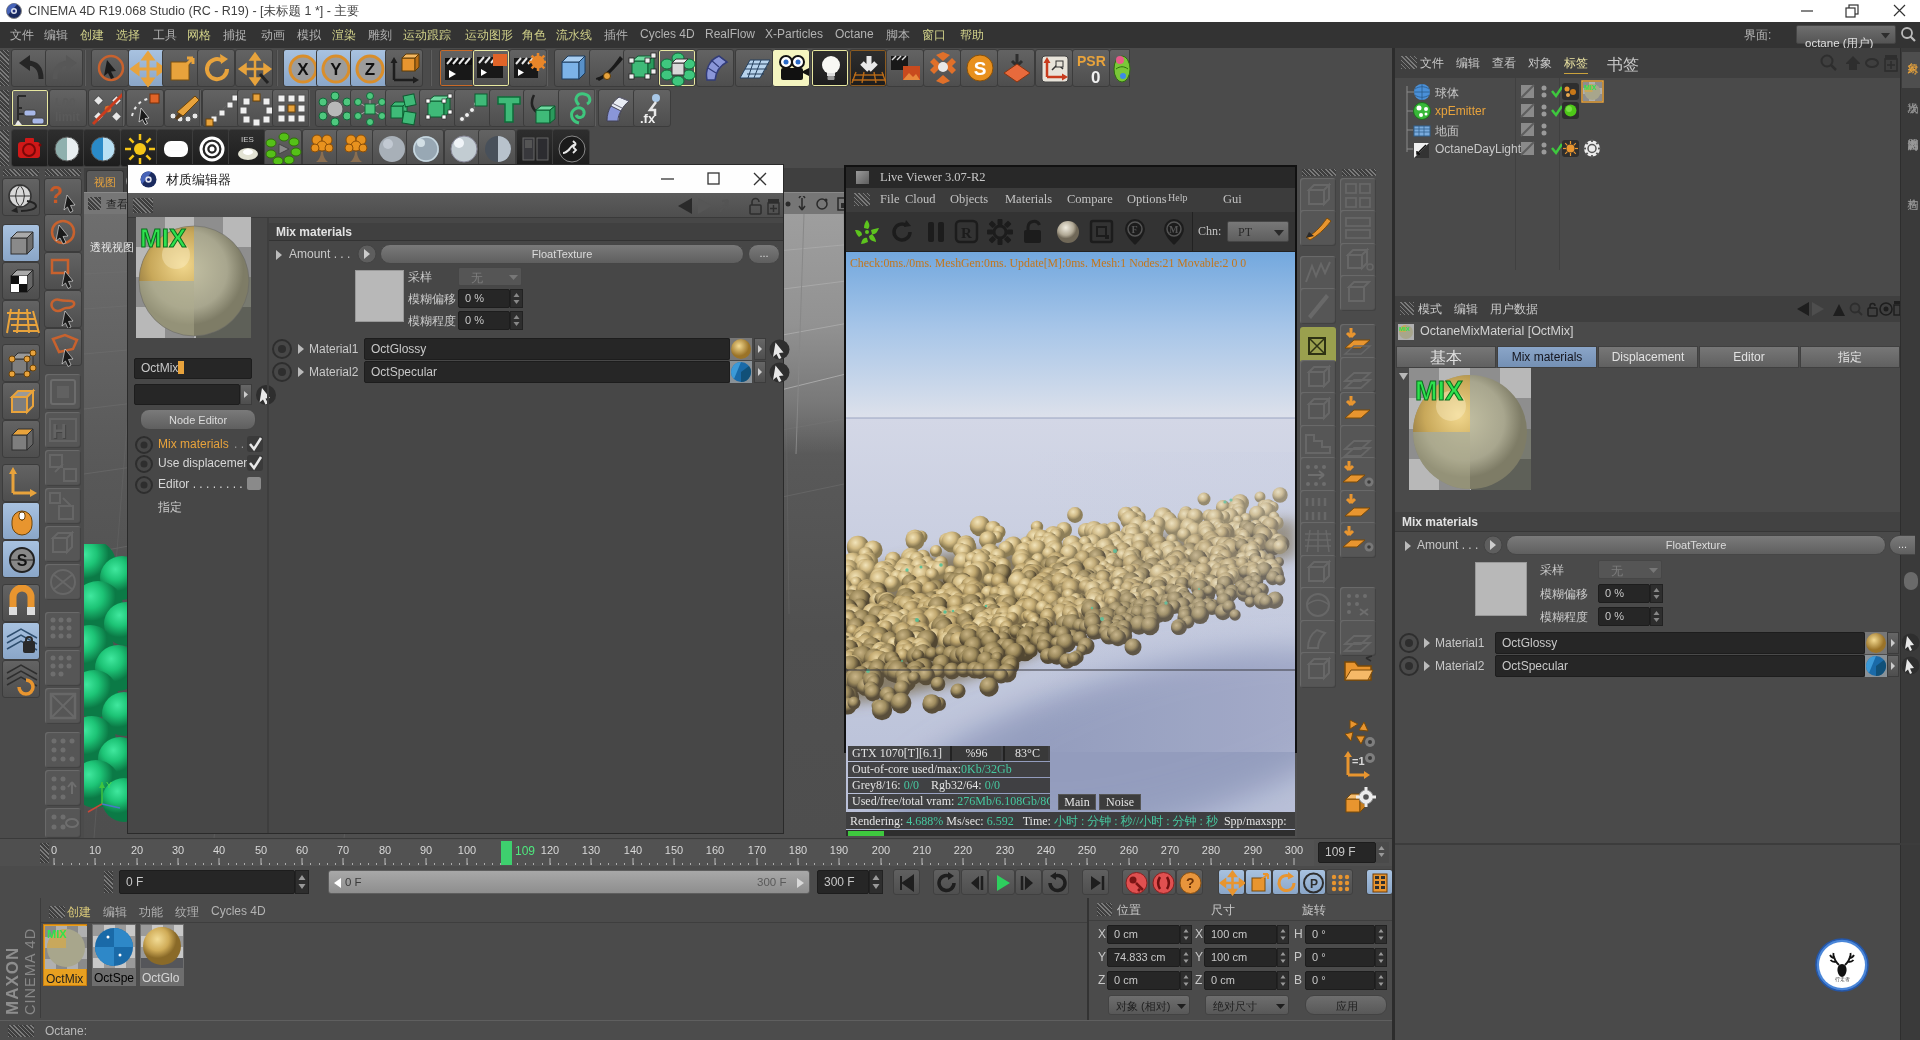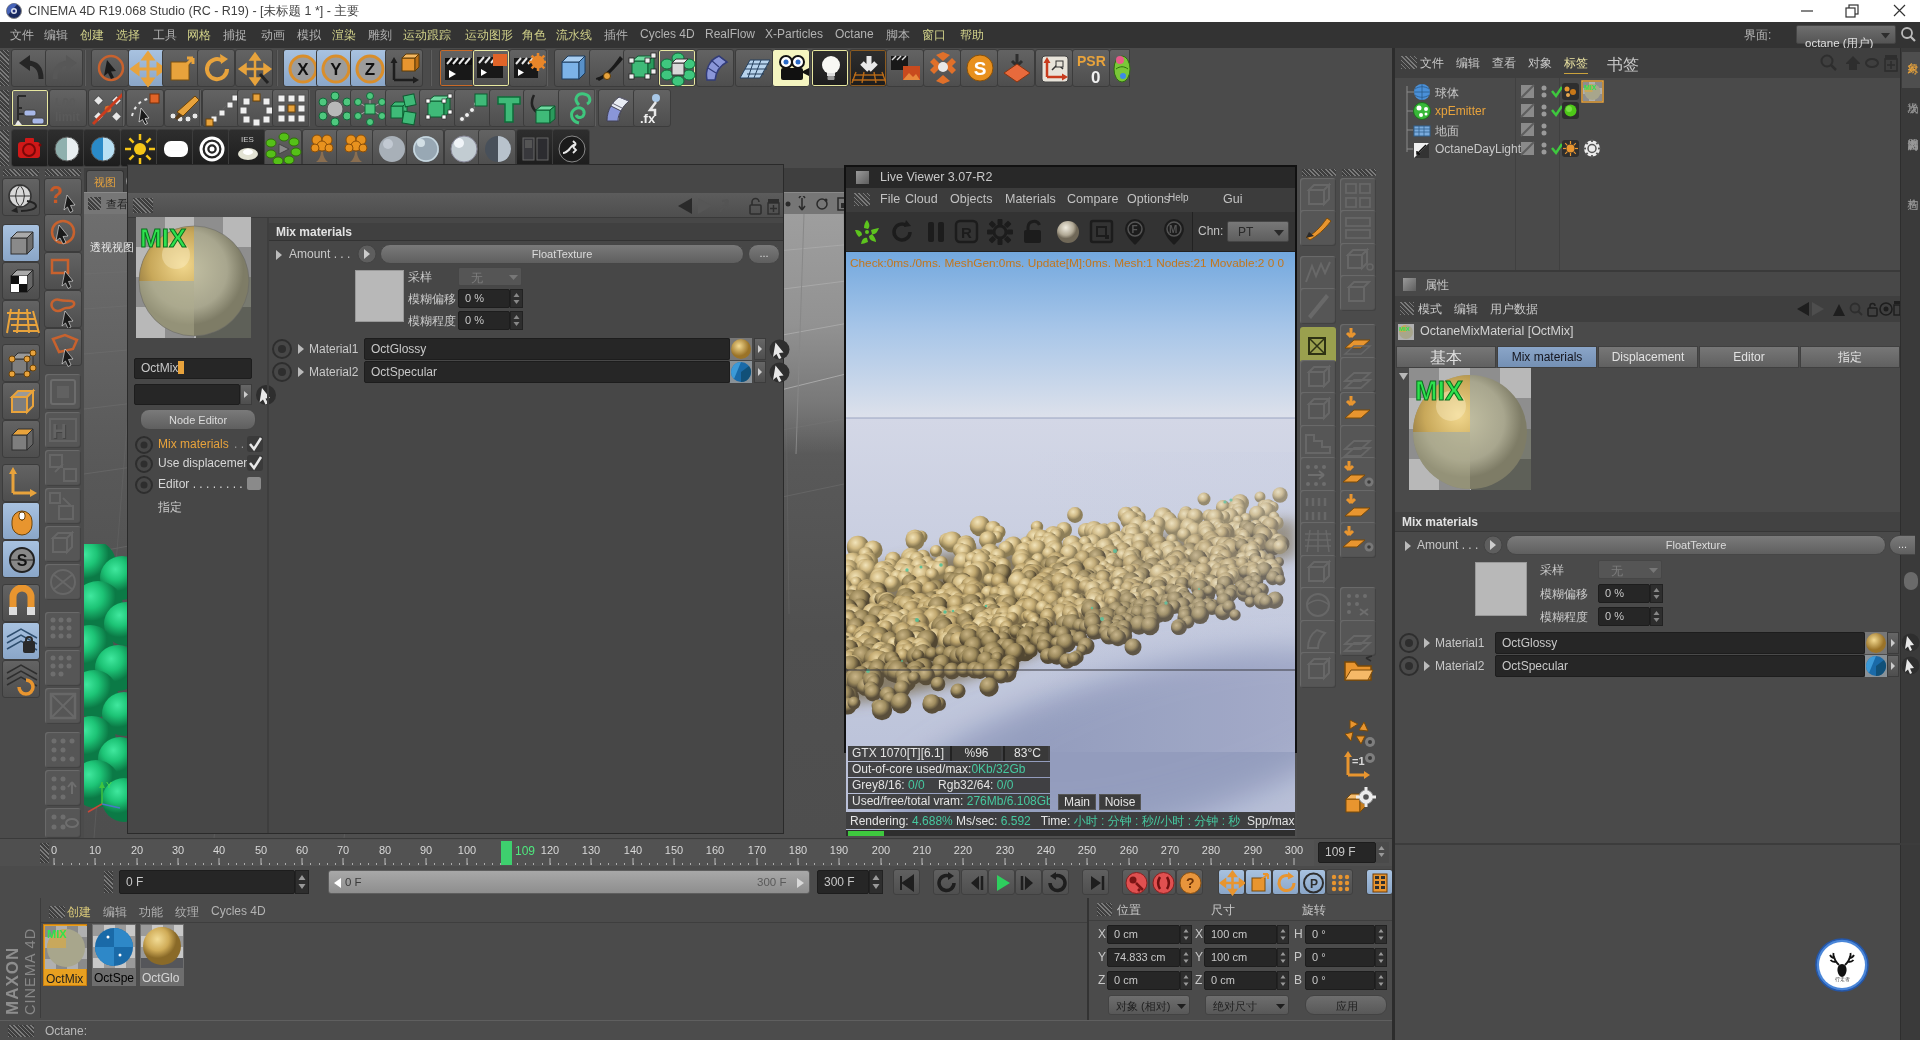--- a/index.html
+++ b/index.html
@@ -1204,20 +1204,34 @@
           <line x1="26" y1="2" x2="26" y2="6"></line>
           <line x1="26" y1="18" x2="26" y2="22"></line>
           <line x1="16" y1="12" x2="20" y2="12"></line>
           <line x1="32" y1="12" x2="36" y2="12"></line>
         </g>
       </svg></div>
 </div>
 
 <div class="abs" style="left:128px;top:165px;width:655px;height:668px;background:#474747;box-shadow:0 0 0 1px #2a2a2a;" id="mateditor">
 
+ <div class="abs" style="left:0;top:0;width:655px;height:28px;background:#fefefe;">
+  <svg class="abs" style="left:12px;top:6px" width="17" height="17">
+        <circle cx="8.5" cy="8.5" r="8" fill="#1a2a5e"></circle>
+        <path d="M8.5 .5A8 8 0 0 0 2.2 13L11.5 1A8 8 0 0 0 8.5 .5z" fill="#4663b8"></path>
+        <circle cx="8.5" cy="8.5" r="3.2" fill="#dfe3ee"></circle>
+        <circle cx="8.5" cy="8.5" r="1.6" fill="#22307a"></circle>
+      </svg>
+  <span class="abs" style="left:38px;top:6px;font-size:13px;color:#1b1b1b;">材质编辑器</span>
+  <svg class="abs" style="left:527px;top:0" width="128" height="28">
+   <line x1="6" y1="14" x2="19" y2="14" stroke="#333" stroke-width="1.3"></line>
+   <rect x="53" y="8" width="11" height="11" fill="none" stroke="#333" stroke-width="1.3"></rect>
+   <path d="M99 8l12 12M111 8L99 20" stroke="#333" stroke-width="1.3"></path>
+  </svg>
+ </div>
 
  <div class="abs" style="left:0;top:28px;width:655px;height:25px;background:linear-gradient(#5c5c5c,#4e4e4e);border-bottom:1px solid #3a3a3a;">
   <div class="hhandle" style="left:5px;top:5px;width:20px;height:15px;"></div>
   <svg class="abs" style="left:548px;top:3px" width="104" height="20">
    <path d="M16 2L2 10l14 8z" fill="#2a2a2a"></path>
    <path d="M22 2l14 8-14 8z" fill="#565656"></path>
    <path d="M44 16l8-12m0 0l-6 1m6-1l-1 6" stroke="#545454" stroke-width="2" fill="none"></path>
    <rect x="74" y="9" width="11" height="9" rx="1" fill="none" stroke="#2e2e2e" stroke-width="1.6"></rect>
         <path d="M76 9V6a3.5 3.5 0 0 1 7 0" fill="none" stroke="#2e2e2e" stroke-width="1.6"></path>
    <rect x="92" y="3" width="11" height="4" fill="#2e2e2e"></rect>
@@ -1380,21 +1394,21 @@
     </svg>
  <div class="abs" style="left:626px;top:196px;width:12px;height:22px;background:linear-gradient(#666,#4e4e4e);border:1px solid #3c3c3c;"><svg width="10" height="20">
         <path d="M3 6l4 4-4 4z" fill="#ccc"></path>
       </svg></div>
  <svg class="abs" style="left:641px;top:197px" width="21" height="21">
       <circle cx="10.5" cy="10.5" r="10" fill="#2e2e2e"></circle>
       <path d="M6.5 3.5l8 10-4.5.5 2.5 5-2.5 1-2.5-5-3.5 3z" fill="#e8e8e8"></path>
     </svg>
 </div>
 
-<div class="abs" style="left:846px;top:167px;width:449px;height:584px;background:#4d7c0f;box-shadow:0 0 0 2px #111;" id="liveviewer">
+<div class="abs" style="left:846px;top:167px;width:449px;height:584px;background:#4d7c0f;box-shadow:0 0 0 2px #111;font-family:Liberation Serif, serif;" id="liveviewer">
  <div class="abs" style="left:0;top:0;width:449px;height:21px;background:#282828;">
   <div class="abs" style="left:10px;top:4px;width:13px;height:13px;background:linear-gradient(135deg,#9a9a9a,#5e5e5e);"></div>
   <span class="abs" style="left:34px;top:3px;font-size:12.5px;color:#c8c8c8;">Live Viewer 3.07-R2</span>
  </div>
  <div class="abs" style="left:0;top:21px;width:449px;height:24px;background:#3c3c3c;">
   <div class="hhandle" style="left:8px;top:5px;width:16px;height:13px;"></div>
   <span class="abs" style="left:34px;top:4px;font-size:12.5px;color:#c2c2c2;">File</span>
   <span class="abs" style="left:59px;top:4px;font-size:12.5px;color:#c2c2c2;">Cloud</span>
   <span class="abs" style="left:104px;top:4px;font-size:12.5px;color:#c2c2c2;">Objects</span>
   <span class="abs" style="left:159px;top:4px;font-size:12.5px;color:#c2c2c2;">Materials</span>
@@ -3421,24 +3435,20 @@
  <div class="abs" style="left:505px;top:0;width:20px;height:992px;background:#3a3a3a;border-left:1px solid #2e2e2e;">
   <div class="abs" style="left:1px;top:4px;width:19px;height:36px;background:#4e4e4e;">
         <span style="position:absolute;left:3px;top:2px;font-size:11px;color:#e8a33c;writing-mode:vertical-rl;">对象</span>
       </div>
   <span style="position:absolute;left:4px;top:46px;font-size:11px;color:#9a9a9a;writing-mode:vertical-rl;">场次</span>
   <span style="position:absolute;left:4px;top:82px;font-size:11px;color:#9a9a9a;writing-mode:vertical-rl;">内容浏览器</span>
   <span style="position:absolute;left:4px;top:142px;font-size:11px;color:#9a9a9a;writing-mode:vertical-rl;">构造</span>
   <div class="abs" style="left:3px;top:524px;width:14px;height:18px;border-radius:7px;background:#6a6a6a;"></div>
  </div>
 
- <div class="abs" style="left:0;top:222px;width:505px;height:26px;background:#484848;border-top:2px solid #3a3a3a;">
-  <div class="abs" style="left:8px;top:6px;width:13px;height:13px;background:linear-gradient(135deg,#9a9a9a,#5e5e5e);"></div>
-  <span class="abs" style="left:30px;top:5px;font-size:12px;color:#c8c8c8;">属性</span>
- </div>
  <div class="abs" style="left:0;top:248px;width:505px;height:26px;background:#3f3f3f;">
   <div class="hhandle" style="left:5px;top:6px;width:14px;height:13px;"></div>
   <span class="abs" style="left:23px;top:5px;font-size:12px;color:#c8c8c8;">模式</span>
   <span class="abs" style="left:59px;top:5px;font-size:12px;color:#c8c8c8;">编辑</span>
   <span class="abs" style="left:95px;top:5px;font-size:12px;color:#c8c8c8;">用户数据</span>
   <svg class="abs" style="left:400px;top:4px" width="105" height="18">
    <path d="M14 2L2 9l12 7z" fill="#1e1e1e"></path>
         <path d="M17 2l12 7-12 7z" fill="#4e4e4e"></path>
    <path d="M38 16l6-12 6 12z" fill="#1e1e1e"></path>
    <circle cx="60" cy="8" r="4.5" fill="none" stroke="#2e2e2e" stroke-width="1.8"></circle>

